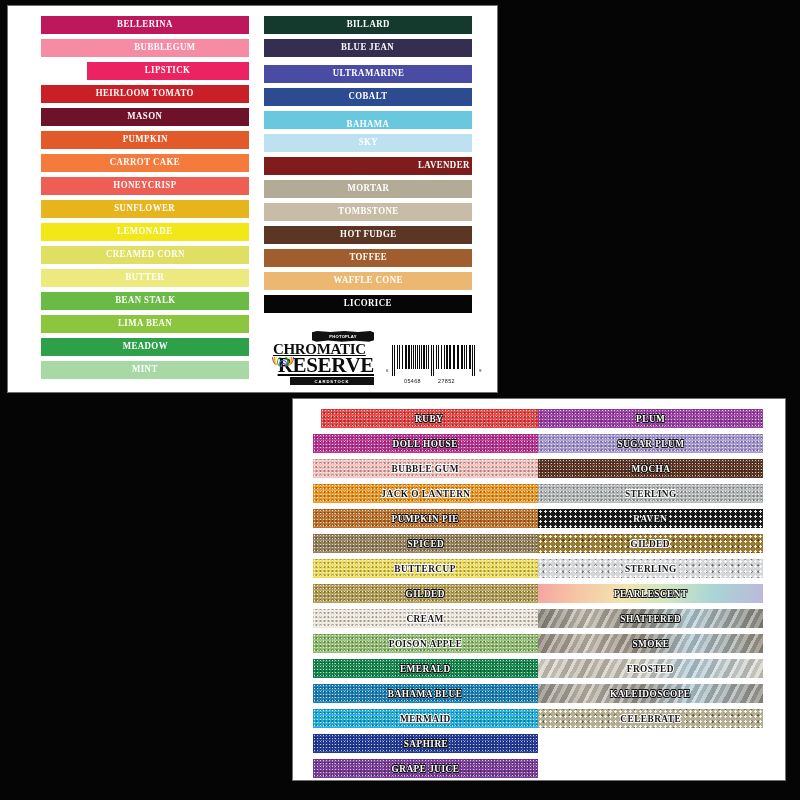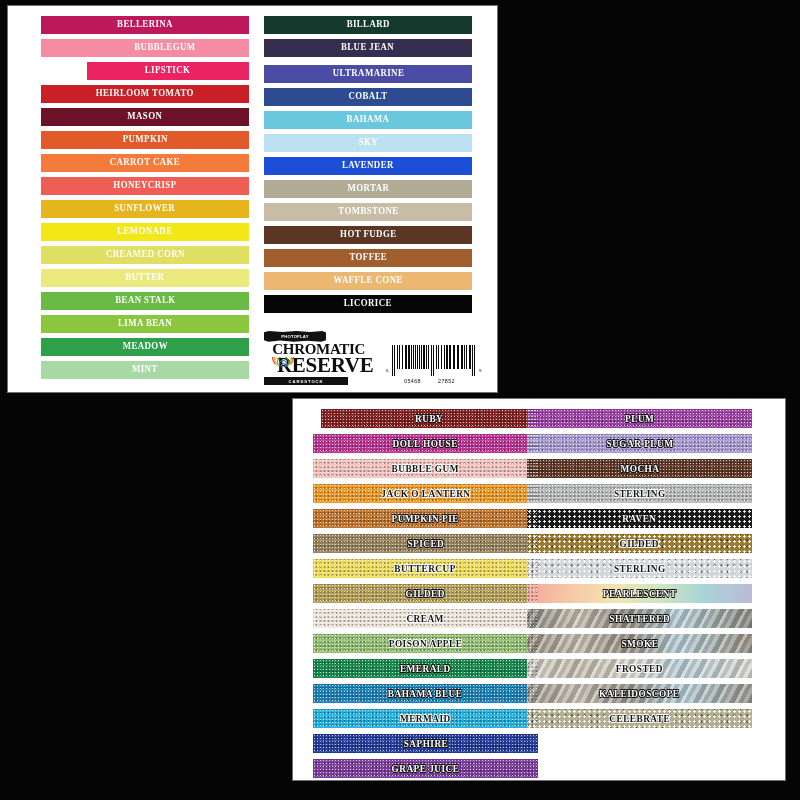--- a/index.html
+++ b/index.html
@@ -18,21 +18,21 @@
   #card-cardstock{left:8px;top:6px;width:489px;height:386px;}
   #card-glitter{left:293px;top:399px;width:492px;height:381px;}
 
   .card-inner{position:absolute;inset:0;}
 
   
   .col{position:absolute;}
   #cs-col-left  {left:33px; top:10px; width:208px;}
   #cs-col-right {left:256px;top:10px; width:208px;}
   #gl-col-left  {left:20px; top:10px; width:225px;}
-  #gl-col-right {left:234px;top:10px; width:225px;}
+  #gl-col-right {left:245px;top:10px; width:225px;}
 
   
   .sw{
     position:relative;height:18px;margin-bottom:5px;
     display:flex;align-items:center;justify-content:center;
     overflow:hidden;
   }
   .sw .lbl{
     position:relative;z-index:3;
     font-family:"Liberation Serif", serif;
@@ -88,21 +88,21 @@
     position:absolute;inset:0;z-index:2;pointer-events:none;opacity:.6;
     background-image:
       repeating-linear-gradient(118deg,
         rgba(255,255,255,.55) 0 3px, rgba(0,0,0,.18) 3px 7px,
         rgba(255,255,255,.25) 7px 11px, rgba(0,0,0,.30) 11px 16px);
   }
 
   
   #brand-block{
     position:absolute;left:256px;top:325px;width:110px;height:54px;
-    display:flex;flex-direction:column;align-items:flex-start;
+    display:flex;flex-direction:column;align-items:flex-end;text-decoration:underline;
   }
   #brand-banner{
     width:62px;height:11px;background:#111;border-radius:1px;
     display:flex;align-items:center;justify-content:center;
     font-size:4.2px;color:#fff;letter-spacing:.2px;
     font-family:"Liberation Sans", sans-serif;font-weight:700;
     overflow:hidden;
     clip-path:polygon(0 12%,8% 0,30% 9%,52% 0,74% 10%,94% 0,100% 14%,100% 88%,92% 100%,70% 91%,48% 100%,26% 90%,7% 100%,0 86%);
   }
   #brand-wordmark{
@@ -210,27 +210,27 @@
           </div>
           <div class="sw" style="background: rgb(54, 46, 80);">
             <span class="lbl" style="color: rgb(255, 255, 255);">BLUE JEAN</span>
           </div>
           <div class="sw" style="background: rgb(74, 76, 163); margin-top: 8px;">
             <span class="lbl" style="color: rgb(255, 255, 255);">ULTRAMARINE</span>
           </div>
           <div class="sw" style="background: rgb(45, 75, 145);">
             <span class="lbl" style="color: rgb(255, 255, 255);">COBALT</span>
           </div>
-          <div class="sw" style="background: rgb(105, 200, 222);">
+          <div class="sw" style="background: rgb(105, 200, 222); align-items: flex-end;">
             <span class="lbl" style="color: rgb(255, 255, 255);">BAHAMA</span>
           </div>
           <div class="sw" style="background: rgb(189, 225, 241);">
             <span class="lbl" style="color: rgb(255, 255, 255);">SKY</span>
           </div>
-          <div class="sw" style="background: #1d4ed8;">
+          <div class="sw" style="background: #7f1d1d; justify-content: flex-end;">
             <span class="lbl" style="color: rgb(255, 255, 255);">LAVENDER</span>
           </div>
           <div class="sw" style="background: rgb(178, 172, 151);">
             <span class="lbl" style="color: rgb(255, 255, 255);">MORTAR</span>
           </div>
           <div class="sw" style="background: rgb(199, 189, 166);">
             <span class="lbl" style="color: rgb(255, 255, 255);">TOMBSTONE</span>
           </div>
           <div class="sw" style="background: rgb(92, 54, 36);">
             <span class="lbl" style="color: rgb(255, 255, 255);">HOT FUDGE</span>
@@ -305,21 +305,21 @@
         <span class="bc-digit" id="bc-g1">05468</span>
         <span class="bc-digit" id="bc-g2">27852</span>
       </div>
 
     </div>
   </div>
 
   <div class="card" id="card-glitter">
     <div class="card-inner">
       <div class="col" id="gl-col-left">
-          <div class="sw" style="background: #7f1d1d; margin-left: 8px;">
+          <div class="sw" style="background: #ef4444; margin-left: 8px;">
             <span class="glitter-tex"></span>
             <span class="lbl outline-dark">RUBY</span>
           </div>
           <div class="sw" style="background: rgb(189, 50, 147);">
             <span class="glitter-tex"></span>
             <span class="lbl outline-dark">DOLL HOUSE</span>
           </div>
           <div class="sw" style="background: rgb(246, 195, 191);">
             <span class="glitter-tex"></span>
             <span class="lbl outline-light">BUBBLE GUM</span>

